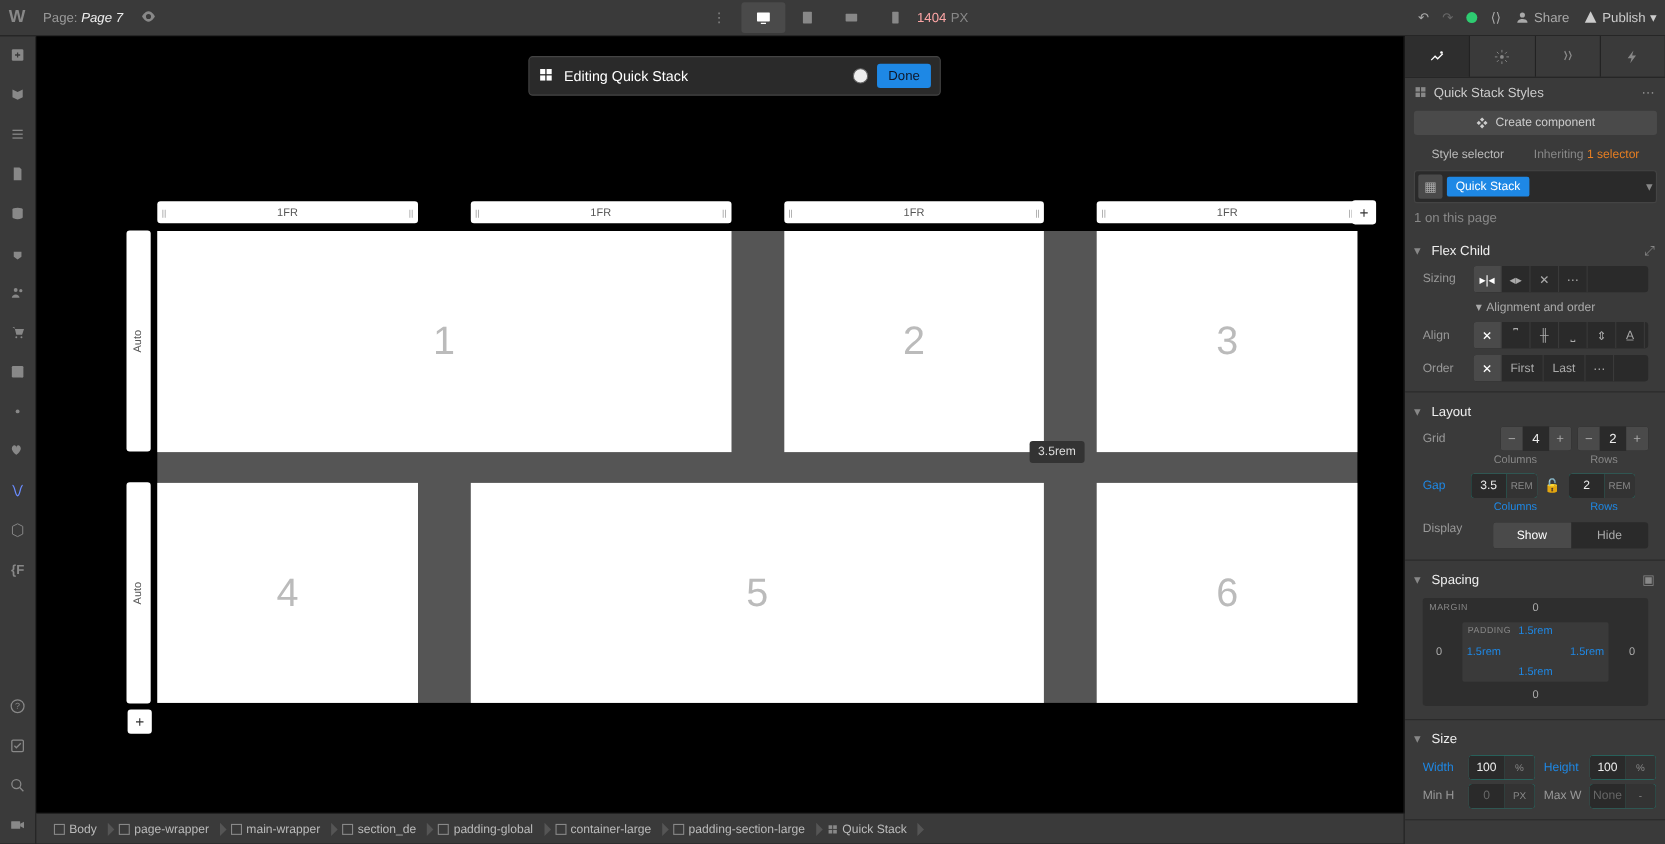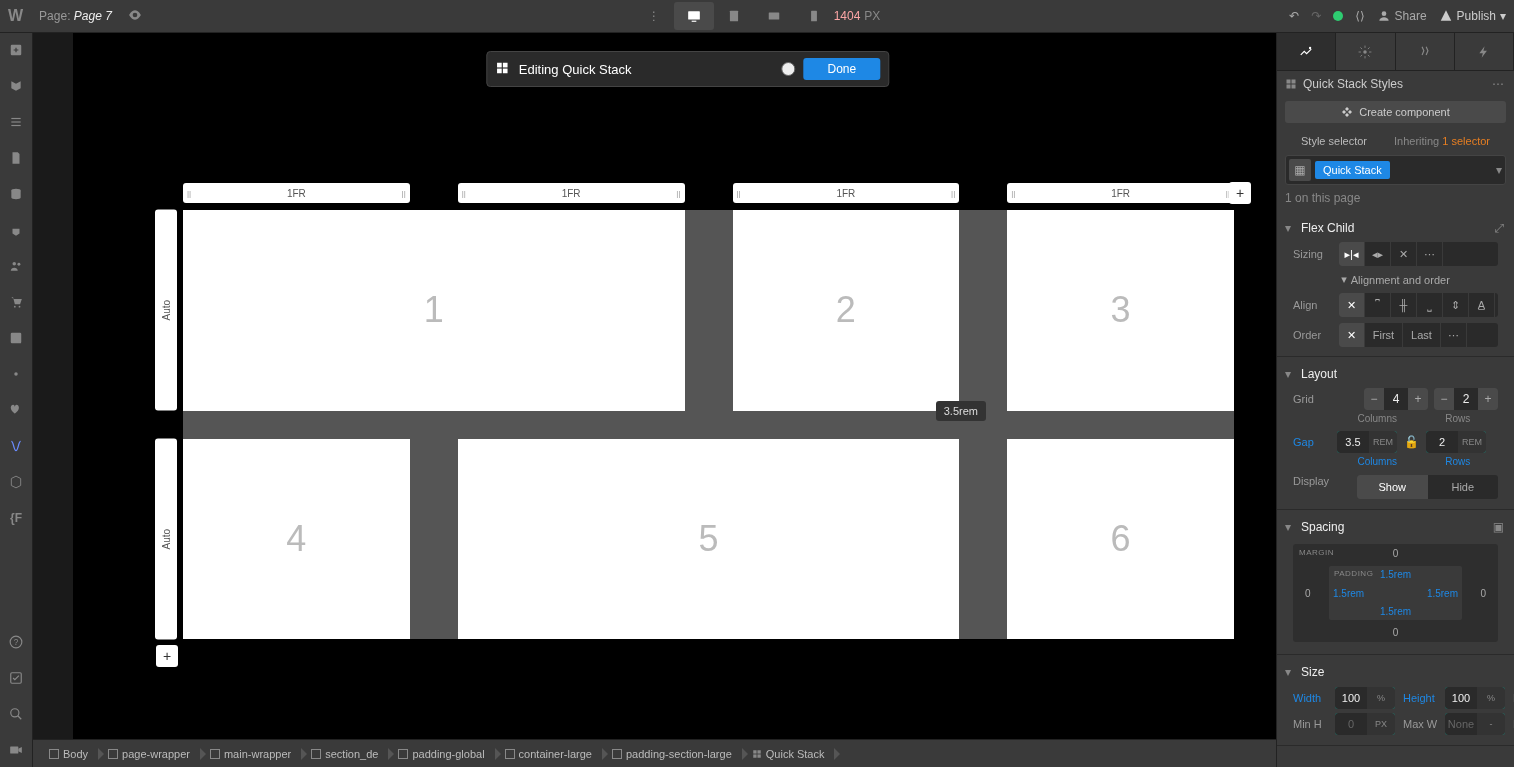--- a/index.html
+++ b/index.html
@@ -89,26 +89,26 @@
 .p-bot { bottom: 3px; left: 50%; transform: translateX(-50%); }
 .p-left { left: 4px; top: 50%; transform: translateY(-50%); }
 .p-right { right: 4px; top: 50%; transform: translateY(-50%); }
 
 .size-grid { display: grid; grid-template-columns: 1fr 1fr 1fr; gap: 4px 8px; padding: 4px 8px; }
 .size-item { display: flex; align-items: center; gap: 4px; }
 .size-label { width: 38px; font-size: 11px; color: #999; }
 .size-label.active { color: #1e88e5; }
 
 
-.canvas { position: absolute; left: 33px; right: 212px; top: 33px; bottom: 28px; background: #000; overflow: hidden; margin-left: 40px; }
+.canvas { position: absolute; left: 33px; right: 212px; top: 33px; bottom: 28px; background: #000; overflow: hidden; }
 .editing-bar { position: absolute; top: 18px; left: 50%; transform: translateX(-50%); background: #2a2a2a; border: 1px solid #444; border-radius: 4px; display: flex; align-items: center; padding: 6px 8px; gap: 10px; }
 .eb-title { color: #fff; font-weight: 500; font-size: 13px; }
 .eb-right { display: flex; align-items: center; gap: 8px; margin-left: 140px; }
 .eb-toggle { width: 14px; height: 14px; border-radius: 50%; background: #eee; border: 1px solid #666; }
-.eb-done { background: #1e88e5; color: #ffffff; padding: 4px 24px; border-radius: 3px; font-size: 12px; }
+.eb-done { background: #1e88e5; color: #0f172a; padding: 4px 10px; border-radius: 3px; font-size: 12px; }
 
 .grid-area { position: absolute; top: 150px; left: 82px; right: 56px; bottom: 100px; }
 .col-headers { position: absolute; top: 0; left: 28px; right: 12px; height: 20px; display: grid; grid-template-columns: repeat(4, 1fr); gap: 48px; }
 .col-header { background: #fff; color: #555; border-radius: 3px; display: flex; align-items: center; justify-content: center; font-size: 10px; position: relative; font-weight: 500; }
 .col-handle-l, .col-handle-r { position: absolute; color: #999; font-size: 8px; }
 .col-handle-l { left: 4px; }
 .col-handle-r { right: 4px; }
 .add-col { position: absolute; right: -5px; top: -1px; width: 22px; height: 22px; background: #fff; border-radius: 3px; display: flex; align-items: center; justify-content: center; color: #333; font-size: 14px; }
 .add-row { position: absolute; left: 1px; bottom: -28px; width: 22px; height: 22px; background: #fff; border-radius: 3px; display: flex; align-items: center; justify-content: center; color: #333; font-size: 14px; }
 

